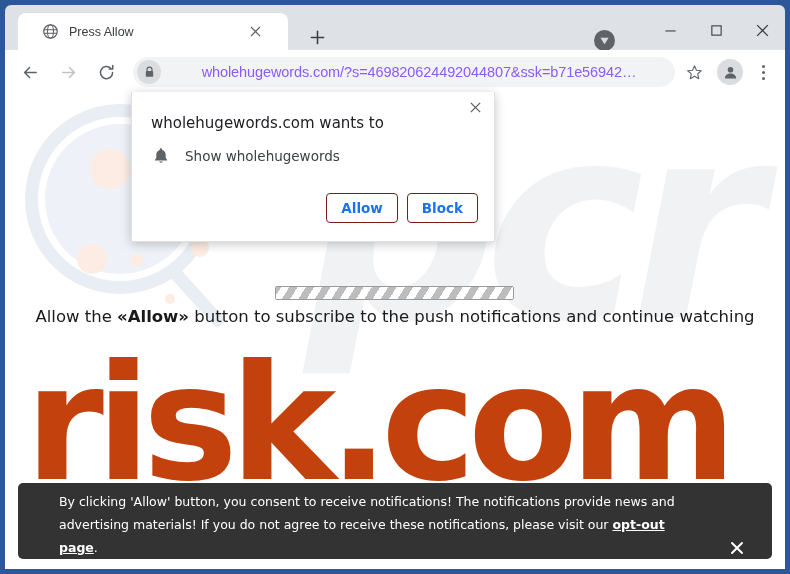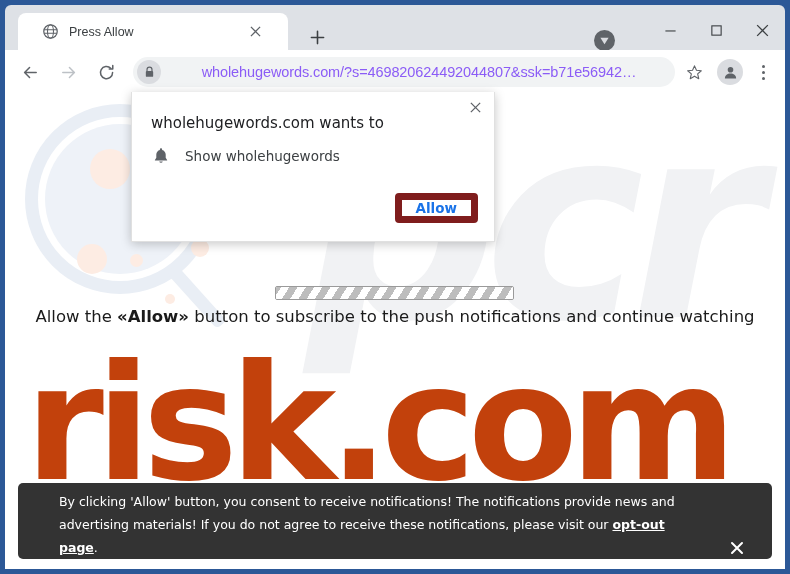--- a/index.html
+++ b/index.html
@@ -341,21 +341,21 @@
   .pd-actions {
     position: absolute;
     right: 16px; bottom: 18px;
     display: flex;
     gap: 9px;
   }
   .pd-btn {
     min-width: 66px;
     height: 30px;
     padding: 0 14px;
-    border: 7px solid #7f1d1d;
+    border: 1px solid #7f1d1d;
     border-radius: 4px;
     background: #ffffff;
     color: #1a73e8;
     font-size: 13.5px;
     font-weight: 600;
     display: flex; align-items: center; justify-content: center;
     box-sizing: border-box;
     font-family: "DejaVu Sans", sans-serif;
   }
 </style>
@@ -510,16 +510,17 @@
     <div class="pd-row">
       <svg class="pd-bell" viewBox="0 0 20 20">
         <path d="M10 2.2c-.6 0-1.1.5-1.1 1.1v.6C6.8 4.4 5.3 6.3 5.3 8.5v3.3l-1.4 2.1c-.2.3 0 .7.4.7h11.4c.4 0 .6-.4.4-.7l-1.4-2.1V8.5c0-2.2-1.5-4.1-3.6-4.6v-.6c0-.6-.5-1.1-1.1-1.1z" fill="#5f6368"></path>
         <path d="M8.2 15.4a1.9 1.9 0 0 0 3.6 0z" fill="#5f6368"></path>
       </svg>
       <span class="pd-rowlabel">Show wholehugewords</span>
     </div>
 
     <div class="pd-actions">
       <div class="pd-btn">Allow</div>
+      <div class="pd-btn">Block</div>
     </div>
   </div>
 
 </div>
 
 </body></html>

